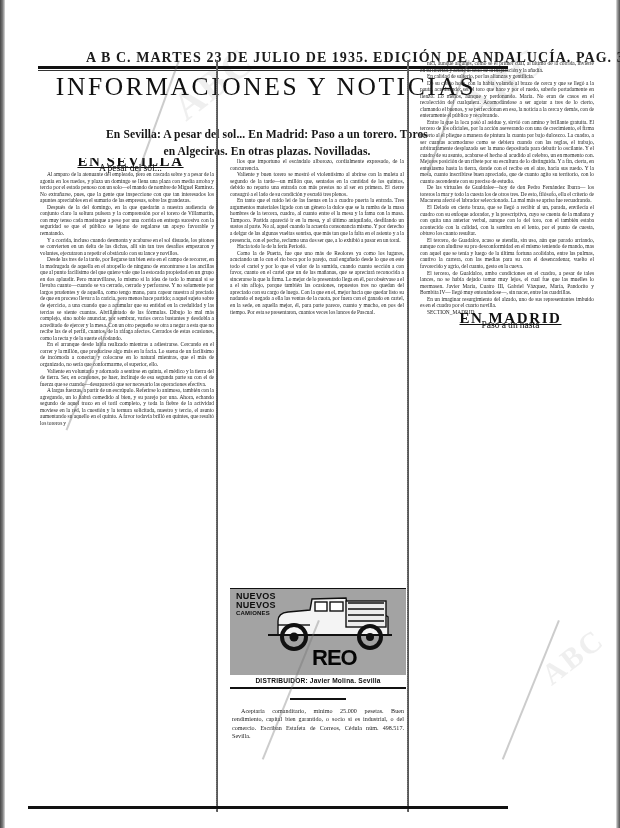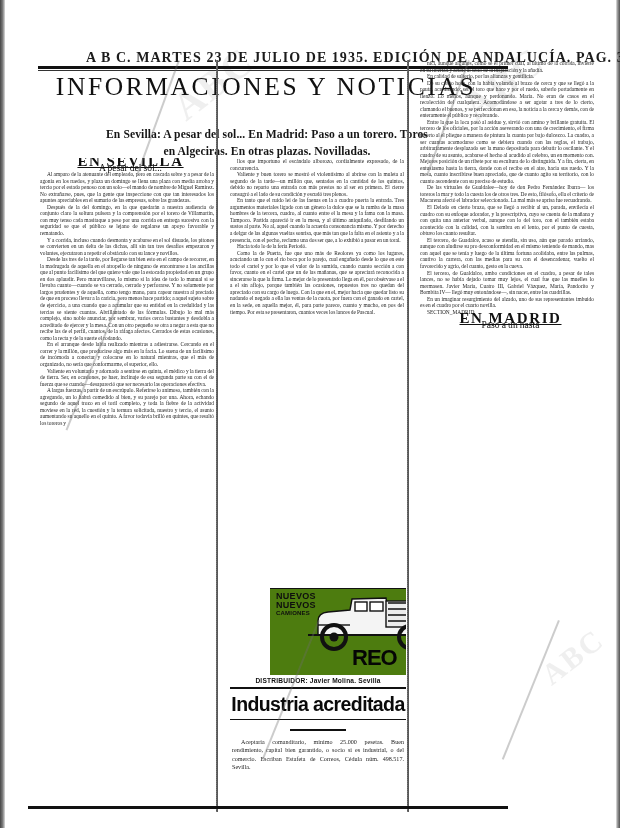--- a/index.html
+++ b/index.html
@@ -163,23 +163,22 @@
     position: absolute;
     left: 212px;
     top: 588px;
     width: 176px;
     background: #fff;
   }
   .ad-art {
     position: relative;
     height: 86px;
     border-top: 1px solid #111;
-    background: #4d7c0f;
+    background: #a3a3a3;
     overflow: hidden;
-    margin-left: 40px;
   }
   .ad-newmodels {
     position: absolute;
     left: 6px;
     top: 3px;
     font-family: "Liberation Sans", sans-serif;
     font-weight: 700;
     font-size: 9px;
     line-height: 8.5px;
     letter-spacing: .3px;
@@ -346,21 +345,20 @@
           <path d="M8 44 L132 44" stroke-width="1.8"></path>
         </g>
         <circle cx="34" cy="46" r="12" fill="none" stroke="#111" stroke-width="4"></circle>
         <circle cx="34" cy="46" r="4.5" fill="#111"></circle>
         <circle cx="110" cy="46" r="11" fill="none" stroke="#111" stroke-width="4"></circle>
         <circle cx="110" cy="46" r="4" fill="#111"></circle>
       </svg>
       <div class="ad-reo">REO</div>
     </div>
     <div class="ad-distrib">DISTRIBUIDOR:  Javier  Molina.  Sevilla</div>
-    <div class="ad-banner">Industria acreditada</div>
     <div class="ad-sep"></div>
     <div class="ad-body">Aceptaría comanditario, mínimo 25.000 pesetas. Buen rendimiento, capital bien garantido, o socio si es industrial, o del comercio. Escriban Estafeta de Correos, Cédula núm. 498.517. Sevilla.</div>
   </div>
 
   <div class="rule-bottom"></div>
 
   <div class="streak" style="left:160px; top:60px; height:120px; transform: rotate(20deg);"></div>
   <div class="streak" style="left:450px; top:60px; height:120px; transform: rotate(20deg);"></div>
   <div class="streak" style="left:300px; top:620px; height:150px; transform: rotate(22deg);"></div>
   <div class="streak" style="left:540px; top:620px; height:150px; transform: rotate(22deg);"></div>

